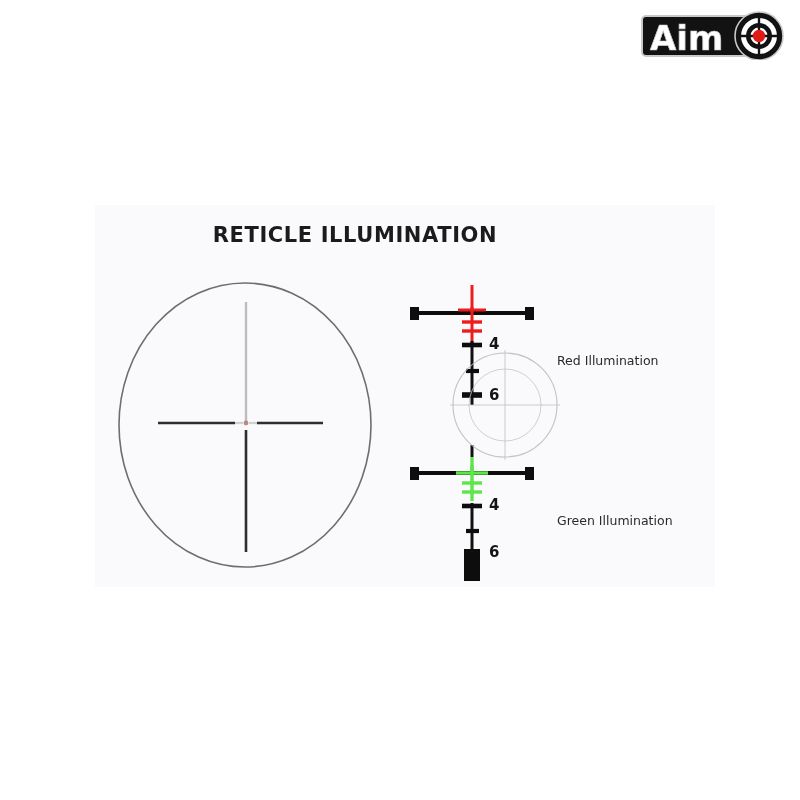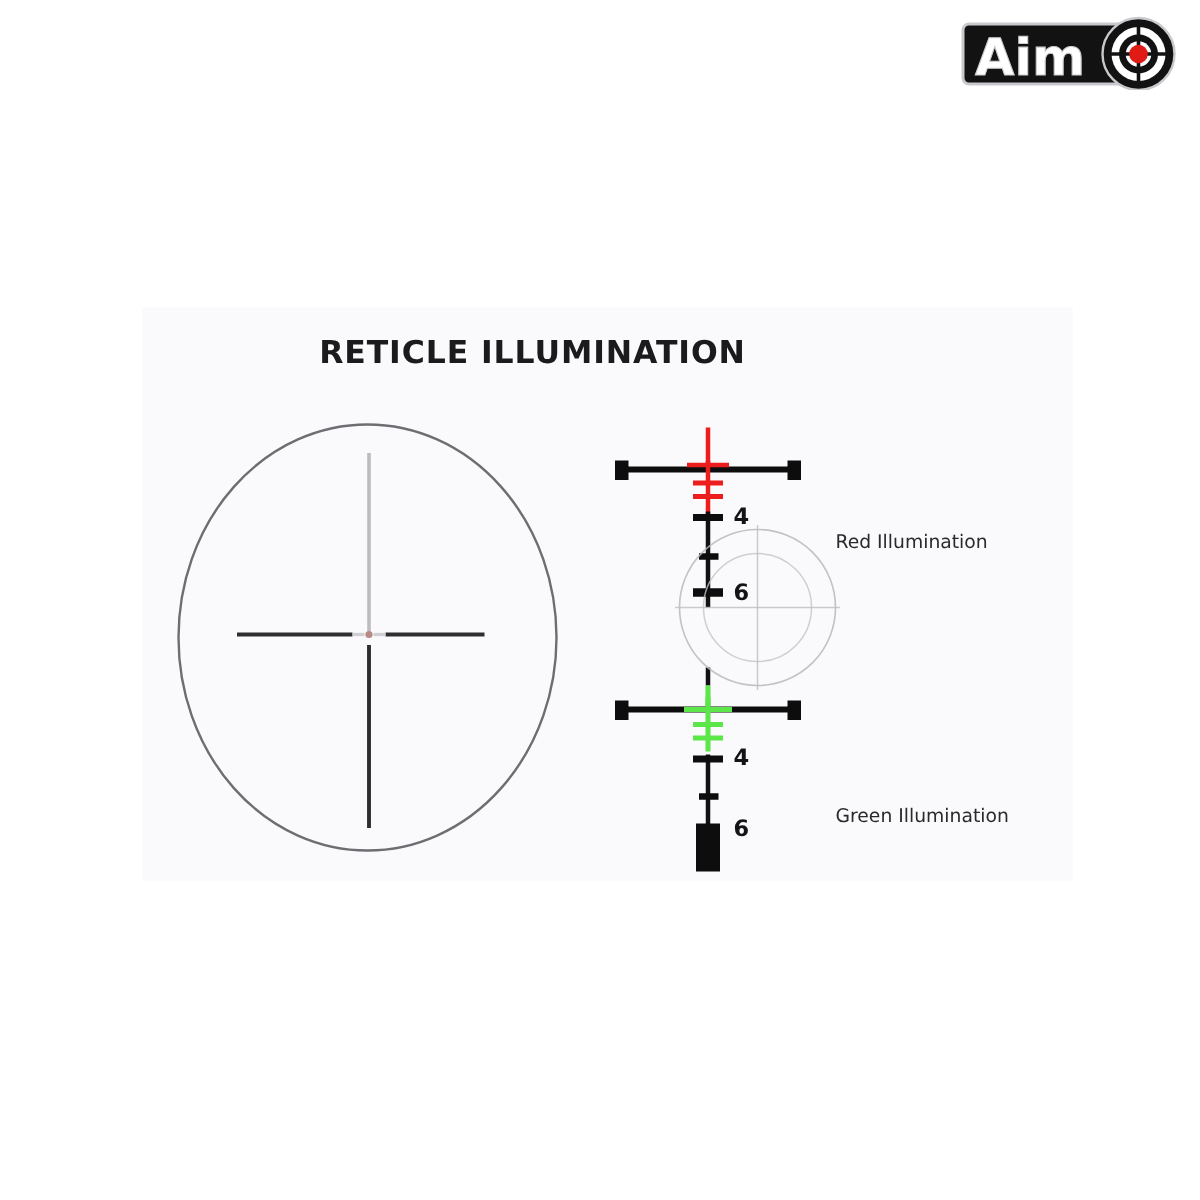--- a/index.html
+++ b/index.html
@@ -68,21 +68,21 @@
 
   
   .illum-label {
     position: absolute;
     font-size: 12.5px;
     color: #2a2a2c;
     font-family: "DejaVu Sans", sans-serif;
     white-space: nowrap;
   }
   #label-red   { left: 462px; top: 148px; }
-  #label-green { left: 462px; top: 308px; margin-top: 23px; }
+  #label-green { left: 462px; top: 308px; }
 
   
   #watermark {
     position: absolute;
     left: 180px;
     top: 155px;
     width: 340px;
     height: 90px;
     pointer-events: none;
   }

